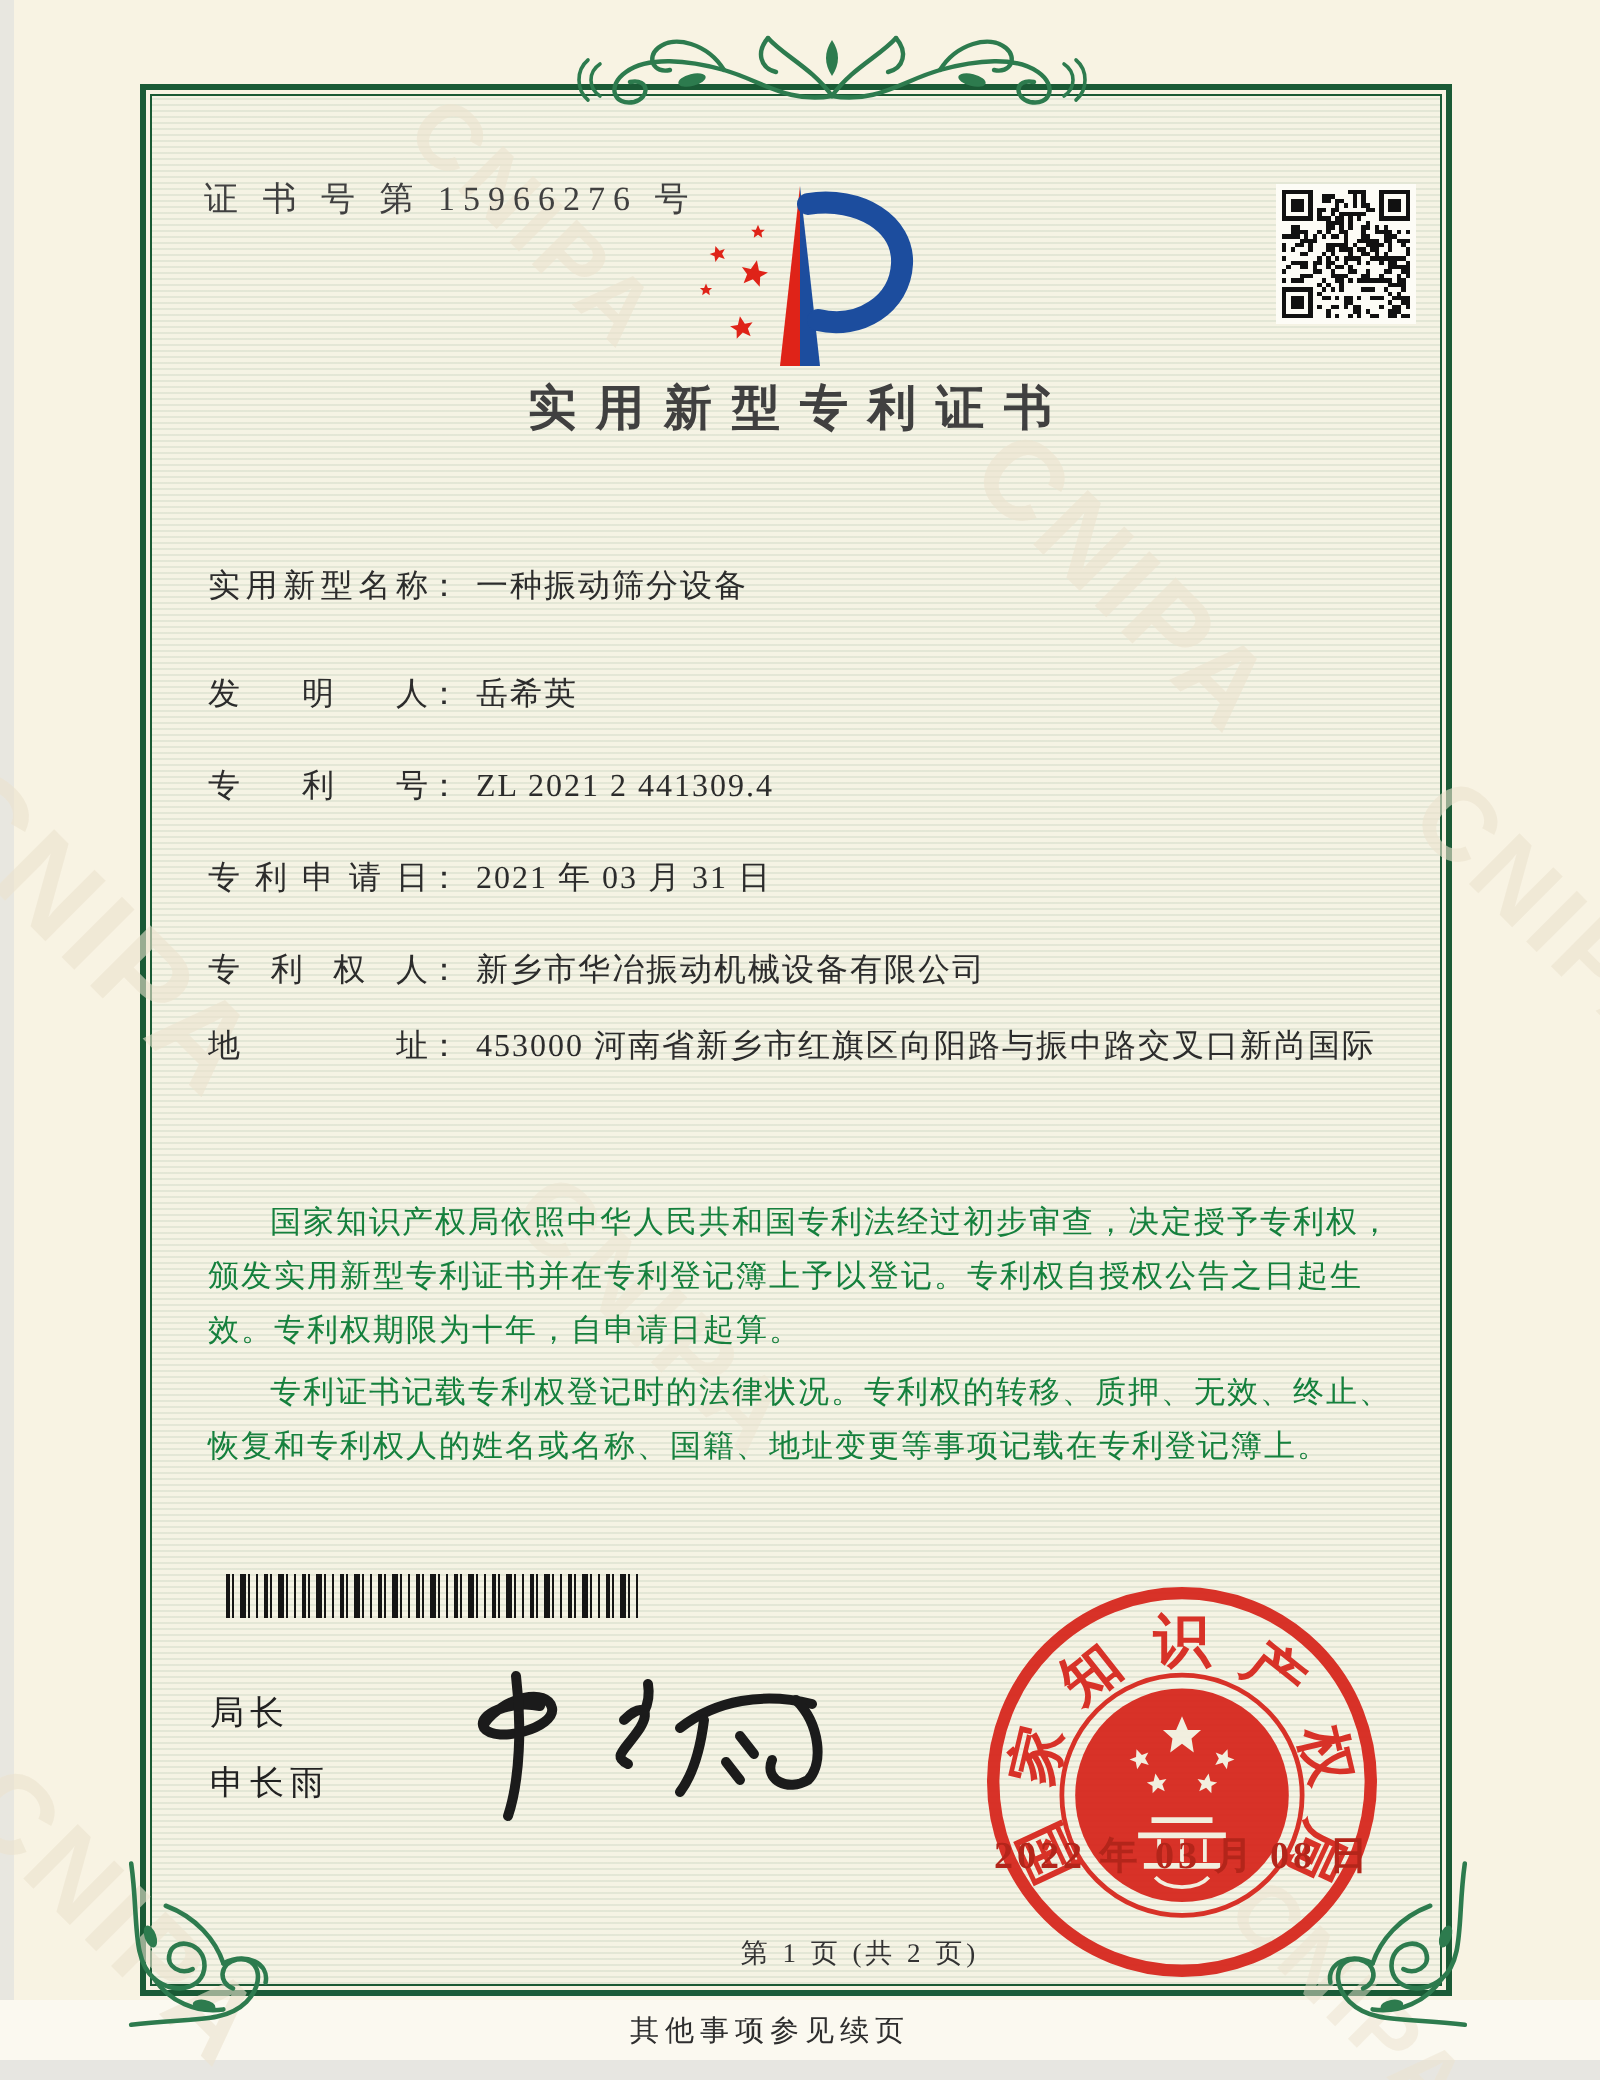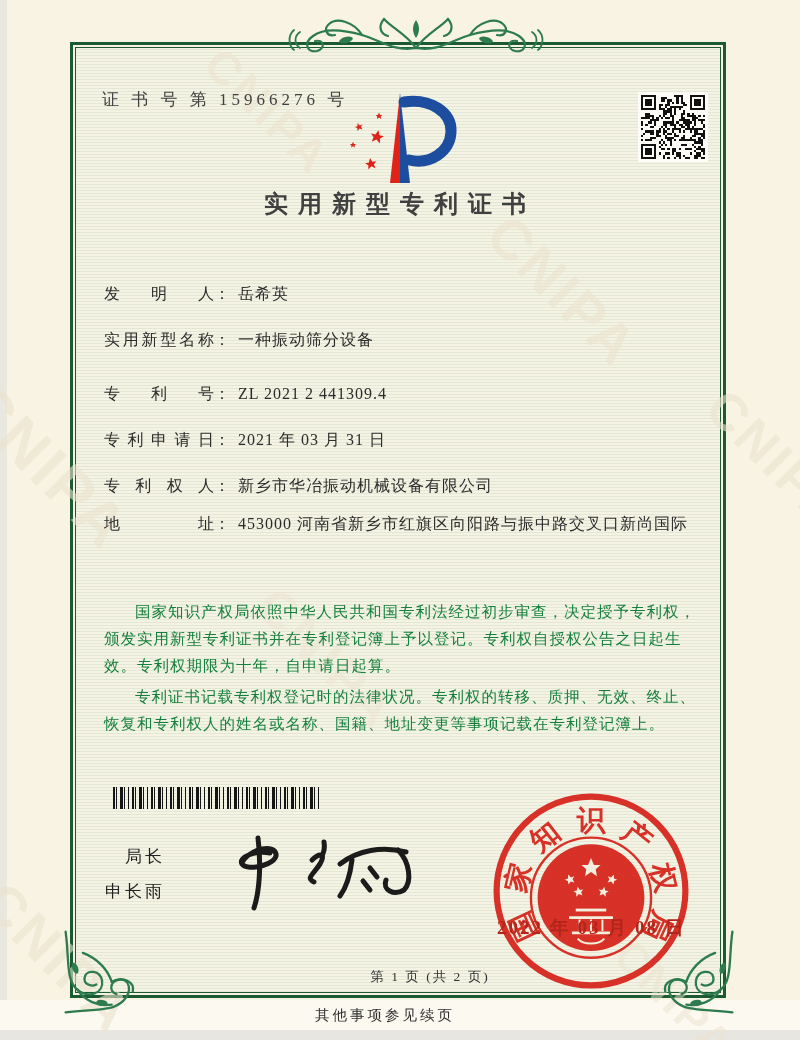--- a/index.html
+++ b/index.html
@@ -72,21 +72,21 @@
     background:repeating-linear-gradient(90deg,
       #151515 0 2px, rgba(0,0,0,0) 2px 3px,
       #151515 3px 4px, rgba(0,0,0,0) 4px 7px,
       #151515 7px 10px, rgba(0,0,0,0) 10px 11px,
       #151515 11px 12px, rgba(0,0,0,0) 12px 15px,
       #151515 15px 16px, rgba(0,0,0,0) 16px 19px);
   }
 
   
   .signoff{position:absolute;left:105px;top:845px;font-size:17px;letter-spacing:3px;color:#222;}
-  .signoff .line{margin-bottom:12px;text-align:right;}
+  .signoff .line{margin-bottom:12px;}
   .signature{position:absolute;left:212px;top:826px;}
 
   
   .seal{position:absolute;left:486px;top:788px;width:210px;height:205px;opacity:.95;}
   .seal-date{
     position:absolute;left:497px;top:915px;font-size:19px;font-weight:bold;
     color:#b3251a;letter-spacing:2px;white-space:nowrap;
   }
 
   .page-info{position:absolute;left:70px;width:720px;top:968px;text-align:center;font-size:13.5px;letter-spacing:2px;color:#333;}
@@ -179,25 +179,25 @@
         <path d="M0,22h7v7h-7z M1,23v5h5v-5z" fill-rule="evenodd"></path>
           <rect x="2" y="24" width="3" height="3"></rect>
       </g>
     <path d="M15,0h1v1h-1zM16,0h1v1h-1zM17,0h1v1h-1zM18,0h1v1h-1zM9,1h1v1h-1zM10,1h1v1h-1zM11,1h1v1h-1zM16,1h1v1h-1zM18,1h1v1h-1zM9,2h1v1h-1zM10,2h1v1h-1zM12,2h1v1h-1zM13,2h1v1h-1zM16,2h1v1h-1zM18,2h1v1h-1zM12,3h1v1h-1zM14,3h1v1h-1zM16,3h1v1h-1zM18,3h1v1h-1zM19,3h1v1h-1zM8,4h1v1h-1zM9,4h1v1h-1zM11,4h1v1h-1zM12,4h1v1h-1zM19,4h1v1h-1zM20,4h1v1h-1zM8,5h1v1h-1zM11,5h1v1h-1zM13,5h1v1h-1zM14,5h1v1h-1zM15,5h1v1h-1zM16,5h1v1h-1zM17,5h1v1h-1zM18,5h1v1h-1zM8,6h1v1h-1zM9,6h1v1h-1zM10,6h1v1h-1zM12,6h1v1h-1zM13,6h1v1h-1zM15,6h1v1h-1zM17,6h1v1h-1zM10,7h1v1h-1zM11,7h1v1h-1zM12,7h1v1h-1zM13,7h1v1h-1zM15,7h1v1h-1zM19,7h1v1h-1zM2,8h1v1h-1zM3,8h1v1h-1zM10,8h1v1h-1zM11,8h1v1h-1zM13,8h1v1h-1zM15,8h1v1h-1zM18,8h1v1h-1zM19,8h1v1h-1zM21,8h1v1h-1zM23,8h1v1h-1zM2,9h1v1h-1zM3,9h1v1h-1zM4,9h1v1h-1zM5,9h1v1h-1zM8,9h1v1h-1zM10,9h1v1h-1zM13,9h1v1h-1zM14,9h1v1h-1zM18,9h1v1h-1zM21,9h1v1h-1zM22,9h1v1h-1zM23,9h1v1h-1zM24,9h1v1h-1zM26,9h1v1h-1zM28,9h1v1h-1zM0,10h1v1h-1zM1,10h1v1h-1zM2,10h1v1h-1zM3,10h1v1h-1zM5,10h1v1h-1zM7,10h1v1h-1zM9,10h1v1h-1zM11,10h1v1h-1zM12,10h1v1h-1zM14,10h1v1h-1zM18,10h1v1h-1zM19,10h1v1h-1zM23,10h1v1h-1zM24,10h1v1h-1zM25,10h1v1h-1zM4,11h1v1h-1zM5,11h1v1h-1zM6,11h1v1h-1zM7,11h1v1h-1zM14,11h1v1h-1zM17,11h1v1h-1zM18,11h1v1h-1zM19,11h1v1h-1zM20,11h1v1h-1zM21,11h1v1h-1zM23,11h1v1h-1zM24,11h1v1h-1zM26,11h1v1h-1zM27,11h1v1h-1zM28,11h1v1h-1zM0,12h1v1h-1zM3,12h1v1h-1zM4,12h1v1h-1zM6,12h1v1h-1zM10,12h1v1h-1zM11,12h1v1h-1zM12,12h1v1h-1zM13,12h1v1h-1zM14,12h1v1h-1zM16,12h1v1h-1zM19,12h1v1h-1zM20,12h1v1h-1zM21,12h1v1h-1zM22,12h1v1h-1zM24,12h1v1h-1zM27,12h1v1h-1zM0,13h1v1h-1zM2,13h1v1h-1zM6,13h1v1h-1zM10,13h1v1h-1zM11,13h1v1h-1zM13,13h1v1h-1zM14,13h1v1h-1zM15,13h1v1h-1zM17,13h1v1h-1zM18,13h1v1h-1zM20,13h1v1h-1zM21,13h1v1h-1zM24,13h1v1h-1zM28,13h1v1h-1zM4,14h1v1h-1zM5,14h1v1h-1zM9,14h1v1h-1zM11,14h1v1h-1zM15,14h1v1h-1zM18,14h1v1h-1zM19,14h1v1h-1zM21,14h1v1h-1zM23,14h1v1h-1zM28,14h1v1h-1zM0,15h1v1h-1zM8,15h1v1h-1zM10,15h1v1h-1zM12,15h1v1h-1zM14,15h1v1h-1zM15,15h1v1h-1zM16,15h1v1h-1zM17,15h1v1h-1zM20,15h1v1h-1zM21,15h1v1h-1zM22,15h1v1h-1zM23,15h1v1h-1zM24,15h1v1h-1zM25,15h1v1h-1zM26,15h1v1h-1zM27,15h1v1h-1zM2,16h1v1h-1zM3,16h1v1h-1zM4,16h1v1h-1zM5,16h1v1h-1zM7,16h1v1h-1zM8,16h1v1h-1zM10,16h1v1h-1zM11,16h1v1h-1zM14,16h1v1h-1zM17,16h1v1h-1zM19,16h1v1h-1zM22,16h1v1h-1zM24,16h1v1h-1zM25,16h1v1h-1zM28,16h1v1h-1zM1,17h1v1h-1zM4,17h1v1h-1zM5,17h1v1h-1zM7,17h1v1h-1zM10,17h1v1h-1zM12,17h1v1h-1zM13,17h1v1h-1zM15,17h1v1h-1zM24,17h1v1h-1zM25,17h1v1h-1zM26,17h1v1h-1zM27,17h1v1h-1zM28,17h1v1h-1zM0,18h1v1h-1zM7,18h1v1h-1zM8,18h1v1h-1zM11,18h1v1h-1zM15,18h1v1h-1zM16,18h1v1h-1zM19,18h1v1h-1zM23,18h1v1h-1zM24,18h1v1h-1zM27,18h1v1h-1zM28,18h1v1h-1zM4,19h1v1h-1zM5,19h1v1h-1zM6,19h1v1h-1zM11,19h1v1h-1zM12,19h1v1h-1zM13,19h1v1h-1zM14,19h1v1h-1zM18,19h1v1h-1zM19,19h1v1h-1zM22,19h1v1h-1zM26,19h1v1h-1zM28,19h1v1h-1zM0,20h1v1h-1zM2,20h1v1h-1zM3,20h1v1h-1zM4,20h1v1h-1zM9,20h1v1h-1zM12,20h1v1h-1zM13,20h1v1h-1zM15,20h1v1h-1zM17,20h1v1h-1zM18,20h1v1h-1zM19,20h1v1h-1zM20,20h1v1h-1zM21,20h1v1h-1zM22,20h1v1h-1zM23,20h1v1h-1zM24,20h1v1h-1zM26,20h1v1h-1zM27,20h1v1h-1zM8,21h1v1h-1zM10,21h1v1h-1zM13,21h1v1h-1zM24,21h1v1h-1zM25,21h1v1h-1zM26,21h1v1h-1zM27,21h1v1h-1zM9,22h1v1h-1zM11,22h1v1h-1zM13,22h1v1h-1zM18,22h1v1h-1zM19,22h1v1h-1zM20,22h1v1h-1zM23,22h1v1h-1zM27,22h1v1h-1zM8,23h1v1h-1zM24,23h1v1h-1zM26,23h1v1h-1zM9,24h1v1h-1zM10,24h1v1h-1zM12,24h1v1h-1zM14,24h1v1h-1zM15,24h1v1h-1zM17,24h1v1h-1zM20,24h1v1h-1zM21,24h1v1h-1zM22,24h1v1h-1zM25,24h1v1h-1zM26,24h1v1h-1zM27,24h1v1h-1zM28,24h1v1h-1zM14,25h1v1h-1zM15,25h1v1h-1zM24,25h1v1h-1zM27,25h1v1h-1zM28,25h1v1h-1zM8,26h1v1h-1zM11,26h1v1h-1zM12,26h1v1h-1zM14,26h1v1h-1zM16,26h1v1h-1zM17,26h1v1h-1zM22,26h1v1h-1zM25,26h1v1h-1zM26,26h1v1h-1zM28,26h1v1h-1zM10,27h1v1h-1zM16,27h1v1h-1zM17,27h1v1h-1zM19,27h1v1h-1zM24,27h1v1h-1zM25,27h1v1h-1zM26,27h1v1h-1zM10,28h1v1h-1zM12,28h1v1h-1zM15,28h1v1h-1zM17,28h1v1h-1zM20,28h1v1h-1zM21,28h1v1h-1zM24,28h1v1h-1zM25,28h1v1h-1zM27,28h1v1h-1zM28,28h1v1h-1z" fill="#111"></path>
       </svg>
   </div>
 
   <div class="title">实用新型专利证书</div>
 
   <div class="fields">
+    <div class="frow r0">
+      <span class="flabel">实用新型名称</span><span class="fcolon">：</span><span class="fvalue">一种振动筛分设备</span>
+    </div>
     <div class="frow r1">
       <span class="flabel">发明人</span><span class="fcolon">：</span><span class="fvalue">岳希英</span>
-    </div>
-    <div class="frow r0">
-      <span class="flabel">实用新型名称</span><span class="fcolon">：</span><span class="fvalue">一种振动筛分设备</span>
     </div>
     <div class="frow r2">
       <span class="flabel">专利号</span><span class="fcolon">：</span><span class="fvalue">ZL 2021 2 441309.4</span>
     </div>
     <div class="frow r3">
       <span class="flabel">专利申请日</span><span class="fcolon">：</span><span class="fvalue">2021 年 03 月 31 日</span>
     </div>
     <div class="frow r4">
       <span class="flabel">专利权人</span><span class="fcolon">：</span><span class="fvalue">新乡市华冶振动机械设备有限公司</span>
     </div>

